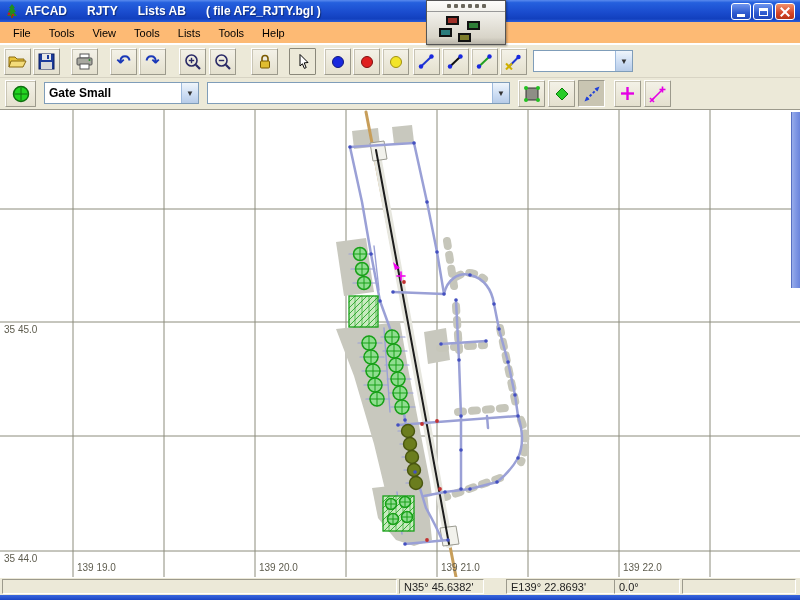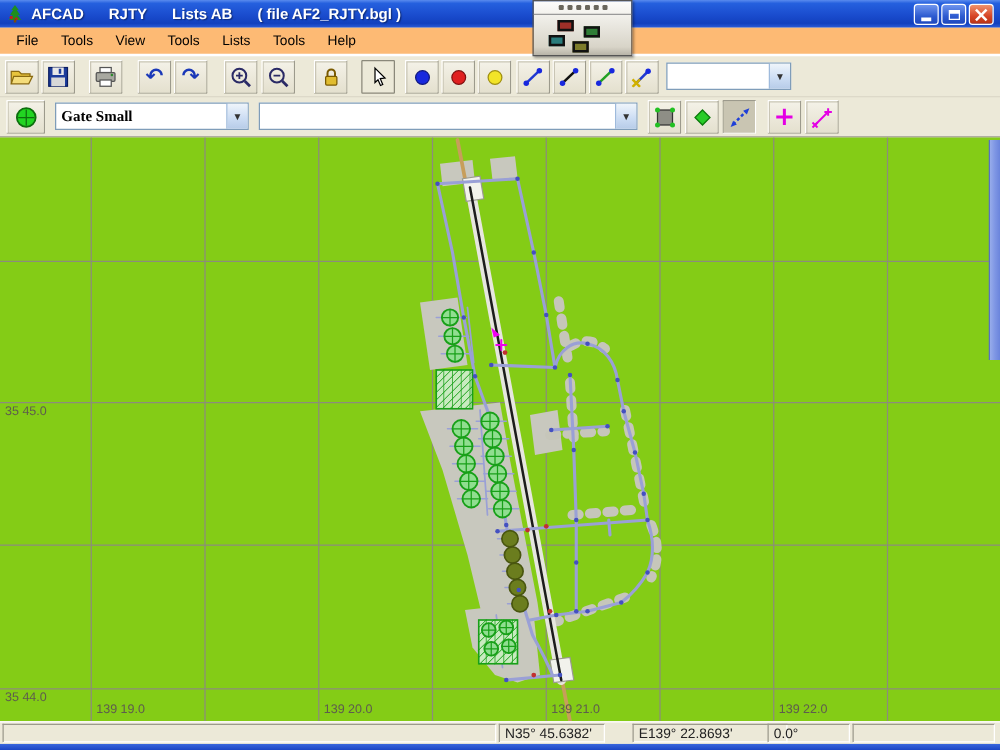--- a/index.html
+++ b/index.html
@@ -42,40 +42,40 @@
   
   .menubar {
     height:22px; flex:0 0 22px; display:flex; align-items:center; padding-left:4px;
     background:#fdba74; font-size:11px; color:#000; border-bottom:1px solid #fff;
   }
   .menu-item { padding:3px 9px; }
 
   
   .toolbar { background:#ECE9D8; display:flex; align-items:center; position:relative; }
   .toolbar.row1 { height:34px; flex:0 0 34px; border-top:1px solid #fff; border-bottom:1px solid #D8D4C4; }
-  .toolbar.row2 { height:32px; flex:0 0 32px; border-bottom:1px solid #9C9A8C;font-family:Liberation Serif, serif; }
+  .toolbar.row2 { height:32px; flex:0 0 32px; border-bottom:1px solid #9C9A8C; }
   .tbtn {
     width:27px; height:27px; display:flex; align-items:center; justify-content:center;
     background:#ECE9D8; border:1px solid #ECE9D8; position:absolute; top:3px; border-radius:1px;
   }
   .tbtn.raised { border-color:#fff #9C9A8C #9C9A8C #fff; box-shadow:1px 1px 0 #c9c5b5 inset; background:linear-gradient(180deg,#F4F2E8,#E4E0CE); }
   .tbtn.flat-sel { border:1px solid #8A887A; background:#ECE9D8; }
   .tbtn.pressed { border-color:#9C9A8C #fff #fff #9C9A8C; background:#C9C5B2; }
   .row2 .tbtn { top:2px; }
   .glyph-text { font-size:17px; font-weight:bold; color:#1A38B8; line-height:1; font-family:"DejaVu Sans",sans-serif; }
 
   .combo { position:absolute; top:5px; height:22px; background:#fff; border:1px solid #7F9DB9; display:flex; align-items:center; }
   .combo .val { flex:1; font-size:12px; font-weight:bold; padding:0 4px; white-space:nowrap; overflow:hidden; }
   .combo .arrow {
     width:17px; height:100%; flex:0 0 17px; display:flex; align-items:center; justify-content:center;
     background:linear-gradient(180deg,#EFF5FB,#CBDCF3 60%,#B7CCE8); border-left:1px solid #9EBADC; font-size:8px; color:#333;
   }
 
   
-  .map { position:relative; flex:1 1 auto; background:#84cc16; overflow:hidden;text-decoration:underline; }
+  .map { position:relative; flex:1 1 auto; background:#ffffff; overflow:hidden;text-decoration:underline; }
   .map svg { position:absolute; inset:0; }
   .grid-label { position:absolute; font-size:10px; color:#5E5C4E; white-space:nowrap; }
 
   .vscroll {
     position:absolute; right:0; top:2px; width:9px; height:176px;
     background:linear-gradient(90deg,#97ACEA,#7E96E4 50%,#6A84DC); border-left:1px solid #5870C2; z-index:5;
   }
 
   
   .statusbar { height:18px; flex:0 0 18px; background:#ECE9D8; border-top:1px solid #fff; position:relative; font-size:11px; color:#222; }

